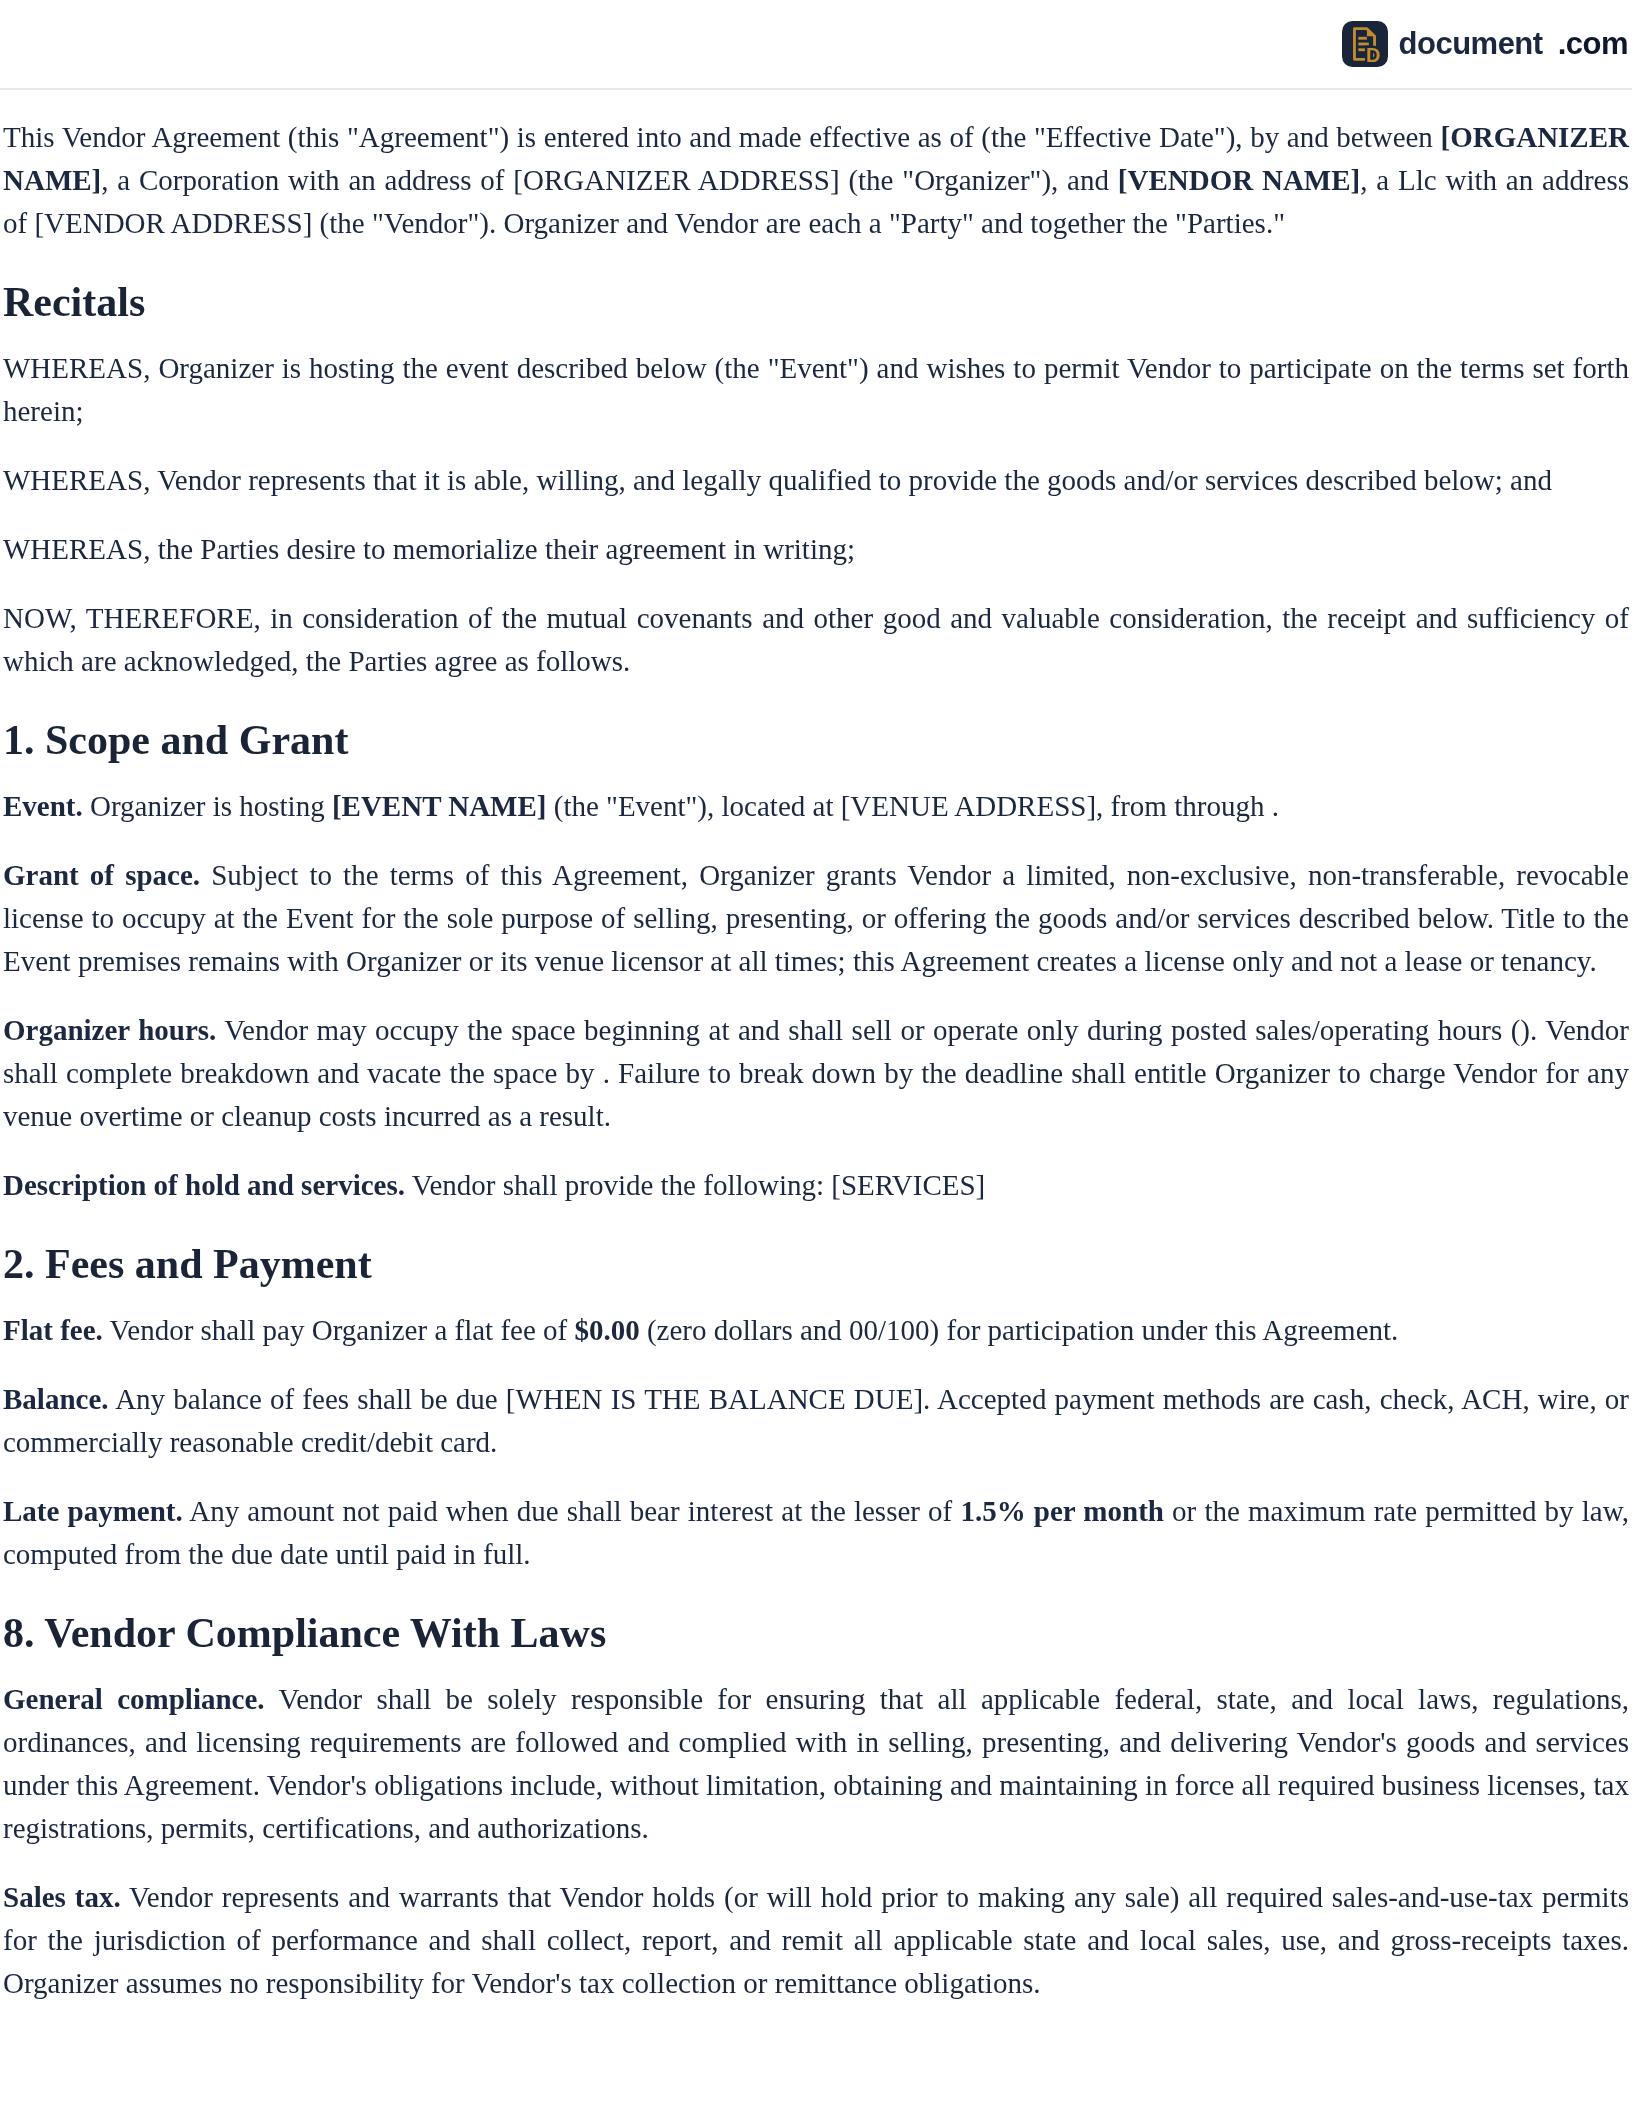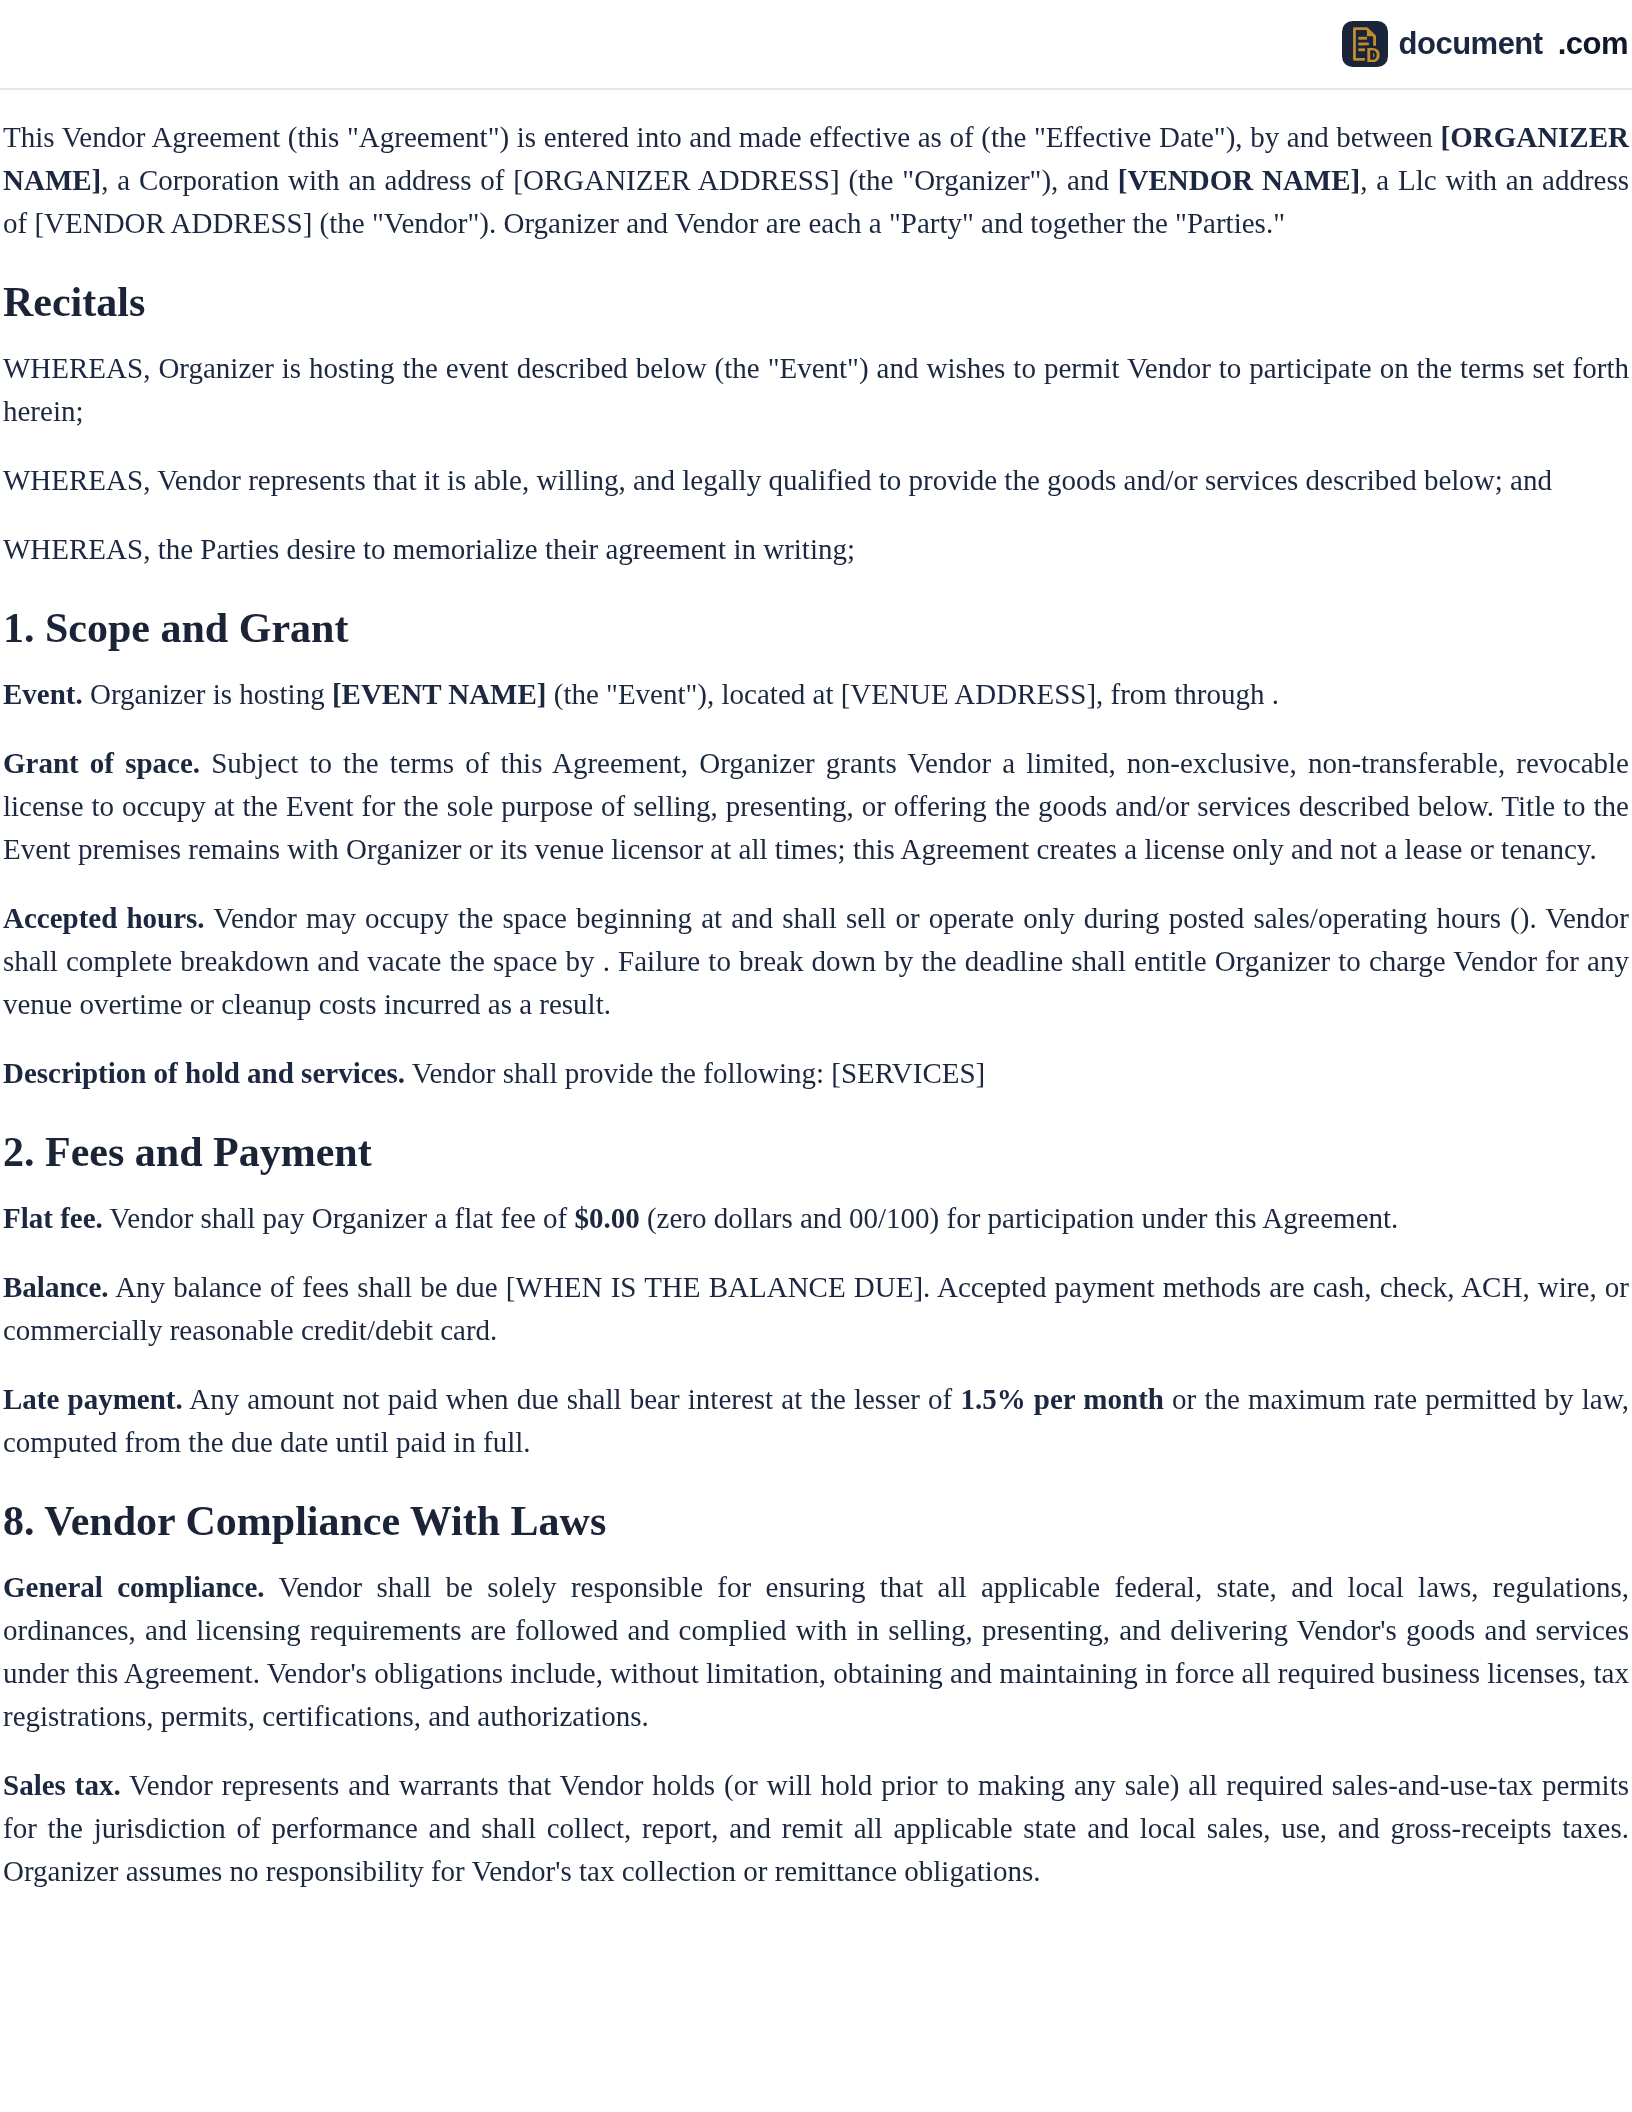--- a/index.html
+++ b/index.html
@@ -87,24 +87,25 @@
   </div>
 </header>
 
 <main class="doc">
   <div id="doc-blocks">
       <p>This Vendor Agreement (this "Agreement") is entered into and made effective as of (the "Effective Date"), by and between <strong>[ORGANIZER NAME]</strong>, a Corporation with an address of [ORGANIZER ADDRESS] (the "Organizer"), and <strong>[VENDOR NAME]</strong>, a Llc with an address of [VENDOR ADDRESS] (the "Vendor"). Organizer and Vendor are each a "Party" and together the "Parties."</p>
       <h2>Recitals</h2>
       <p>WHEREAS, Organizer is hosting the event described below (the "Event") and wishes to permit Vendor to participate on the terms set forth herein;</p>
       <p>WHEREAS, Vendor represents that it is able, willing, and legally qualified to provide the goods and/or services described below; and</p>
       <p>WHEREAS, the Parties desire to memorialize their agreement in writing;</p>
+      <p>NOW, THEREFORE, in consideration of the mutual covenants and other good and valuable consideration, the receipt and sufficiency of which are acknowledged, the Parties agree as follows.</p>
       <h2>1. Scope and Grant</h2>
       <p><strong>Event.</strong> Organizer is hosting <strong>[EVENT NAME]</strong> (the "Event"), located at [VENUE ADDRESS], from through .</p>
       <p><strong>Grant of space.</strong> Subject to the terms of this Agreement, Organizer grants Vendor a limited, non-exclusive, non-transferable, revocable license to occupy at the Event for the sole purpose of selling, presenting, or offering the goods and/or services described below. Title to the Event premises remains with Organizer or its venue licensor at all times; this Agreement creates a license only and not a lease or tenancy.</p>
-      <p><strong>Accepted hours.</strong> Vendor may occupy the space beginning at and shall sell or operate only during posted sales/operating hours (). Vendor shall complete breakdown and vacate the space by . Failure to break down by the deadline shall entitle Organizer to charge Vendor for any venue overtime or cleanup costs incurred as a result.</p>
+      <p><strong>Organizer hours.</strong> Vendor may occupy the space beginning at and shall sell or operate only during posted sales/operating hours (). Vendor shall complete breakdown and vacate the space by . Failure to break down by the deadline shall entitle Organizer to charge Vendor for any venue overtime or cleanup costs incurred as a result.</p>
       <p><strong>Description of hold and services.</strong> Vendor shall provide the following: [SERVICES]</p>
       <h2>2. Fees and Payment</h2>
       <p><strong>Flat fee.</strong> Vendor shall pay Organizer a flat fee of <strong>$0.00</strong> (zero dollars and 00/100) for participation under this Agreement.</p>
       <p><strong>Balance.</strong> Any balance of fees shall be due [WHEN IS THE BALANCE DUE]. Accepted payment methods are cash, check, ACH, wire, or commercially reasonable credit/debit card.</p>
       <p><strong>Late payment.</strong> Any amount not paid when due shall bear interest at the lesser of <strong>1.5% per month</strong> or the maximum rate permitted by law, computed from the due date until paid in full.</p>
       <h2>8. Vendor Compliance With Laws</h2>
       <p><strong>General compliance.</strong> Vendor shall be solely responsible for ensuring that all applicable federal, state, and local laws, regulations, ordinances, and licensing requirements are followed and complied with in selling, presenting, and delivering Vendor's goods and services under this Agreement. Vendor's obligations include, without limitation, obtaining and maintaining in force all required business licenses, tax registrations, permits, certifications, and authorizations.</p>
       <p><strong>Sales tax.</strong> Vendor represents and warrants that Vendor holds (or will hold prior to making any sale) all required sales-and-use-tax permits for the jurisdiction of performance and shall collect, report, and remit all applicable state and local sales, use, and gross-receipts taxes. Organizer assumes no responsibility for Vendor's tax collection or remittance obligations.</p>
     </div>
 </main>

